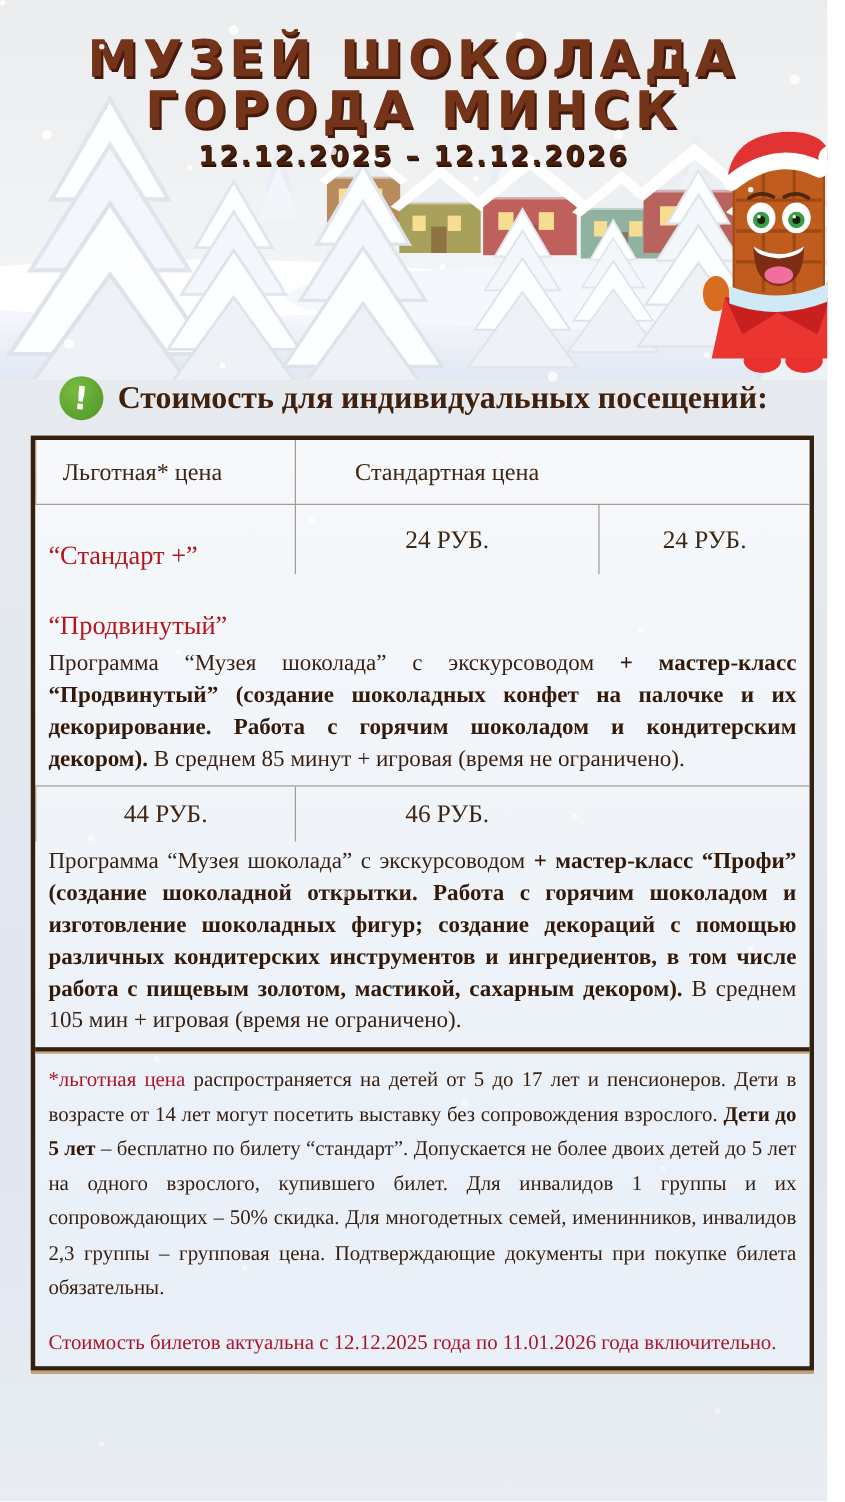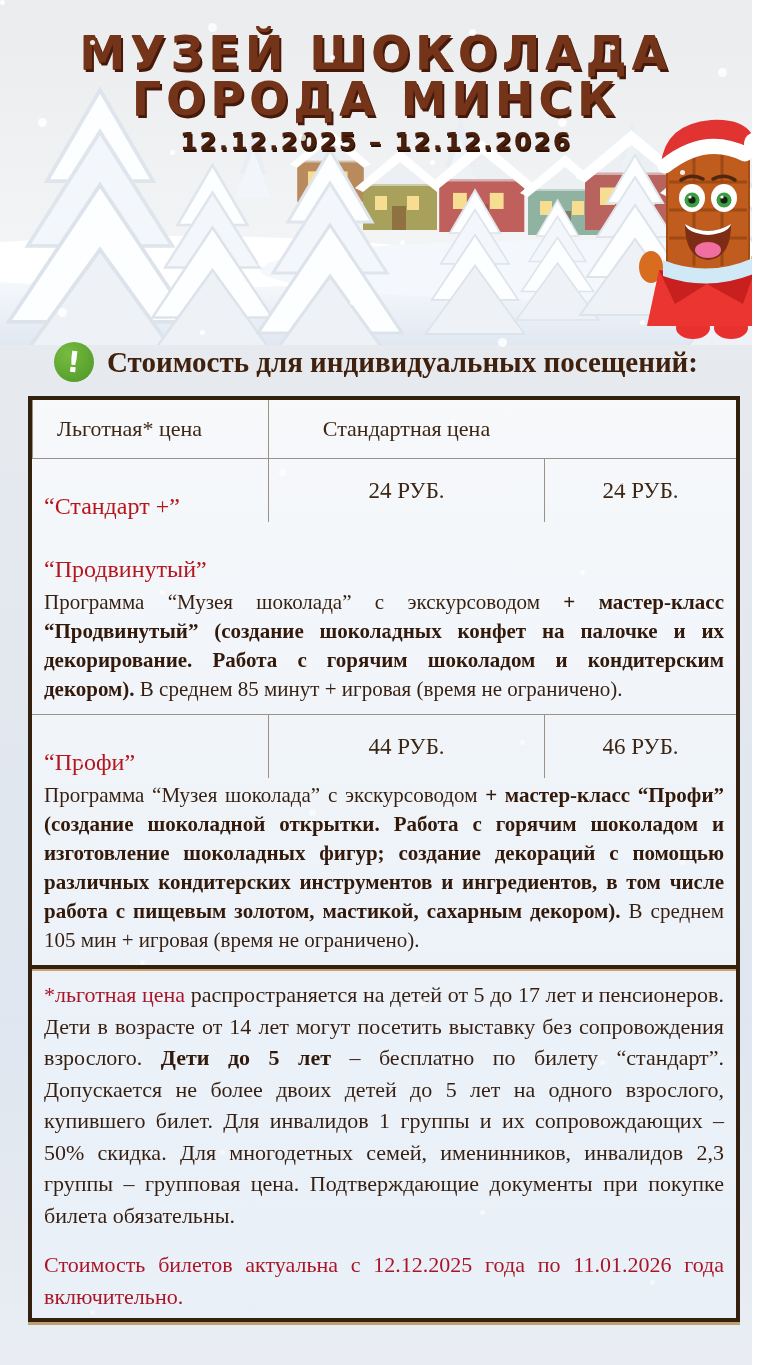--- a/index.html
+++ b/index.html
@@ -36,21 +36,21 @@
   .hdr .c2{padding-left:24px;}
   .hdr .c3{justify-content:center;}
   .name{font-size:24px;color:#b5161d;padding-left:12px;margin-top:32px;}
   .price{font-size:23px;color:#3d2714;justify-content:center;}
   .pdesc{padding:3px 12px 10px 12px;font-size:21px;line-height:29px;text-align:justify;
          color:#361f10;border-bottom:1px solid #9b9285;}
   .pdesc.last{border-bottom:none;}
   .pdesc b,.note b{font-weight:bold;color:#32190a;}
   .pfooter{border-top:4px solid #33200f;box-shadow:inset 0 2px 0 #c7a66d;
            padding:10px 12px 6px 12px;}
-  .note{margin:0;font-size:22px;line-height:31.5px;text-align:justify;color:#361f10;}
+  .note{margin:0;font-size:19px;line-height:31.5px;text-align:justify;color:#361f10;}
   .note .red{color:#aa1527;}
   .note.red2{color:#aa1527;margin-top:18px;}
   
   .dots{position:absolute;inset:0;z-index:40;pointer-events:none;}
   .dots i{position:absolute;left:0;top:0;width:5px;height:5px;border-radius:50%;
     background:rgba(255,255,255,.9);
     box-shadow:
       90px 40px 0 rgba(255,255,255,.9), 210px 25px 0 2px rgba(255,255,255,.8),
       330px 55px 0 rgba(255,255,255,.9), 470px 30px 0 1px rgba(255,255,255,.85),
       610px 45px 0 rgba(255,255,255,.9), 720px 70px 0 2px rgba(255,255,255,.8),
@@ -188,21 +188,20 @@
       <div class="cell c2 price">24 РУБ.</div>
       <div class="cell c3 price">24 РУБ.</div>
     </div>
 
     <div class="prow">
       <div class="cell c1 name">“Продвинутый”</div>
     </div>
     <div class="pdesc"><span>Программа “Музея шоколада” с экскурсоводом </span><b>+ мастер-класс “Продвинутый” (создание шоколадных конфет на палочке и их декорирование. Работа с горячим шоколадом и кондитерским декором).</b><span> В среднем 85 минут + игровая (время не ограничено).</span></div>
 
     <div class="prow">
-      <div class="cell c1 name">“Профи”</div>
       <div class="cell c2 price">44 РУБ.</div>
       <div class="cell c3 price">46 РУБ.</div>
     </div>
     <div class="pdesc last"><span>Программа “Музея шоколада” с экскурсоводом </span><b>+ мастер-класс “Профи” (создание шоколадной открытки. Работа с горячим шоколадом и изготовление шоколадных фигур; создание декораций с помощью различных кондитерских инструментов и ингредиентов, в том числе работа с пищевым золотом, мастикой, сахарным декором).</b><span> В среднем 105 мин + игровая (время не ограничено).</span></div>
 
     <div class="pfooter">
       <p class="note"><span class="red">*льготная цена</span><span> распространяется на детей от 5 до 17 лет и пенсионеров. Дети в возрасте от 14 лет могут посетить выставку без сопровождения взрослого. </span><b>Дети до 5 лет</b><span> – бесплатно по билету “стандарт”. Допускается не более двоих детей до 5 лет на одного взрослого, купившего билет. Для инвалидов 1 группы и их сопровождающих – 50% скидка. Для многодетных семей, именинников, инвалидов 2,3 группы – групповая цена. Подтверждающие документы при покупке билета обязательны.</span></p>
       <p class="note red2">Стоимость билетов актуальна с 12.12.2025 года по 11.01.2026 года включительно.</p>
     </div>
 

